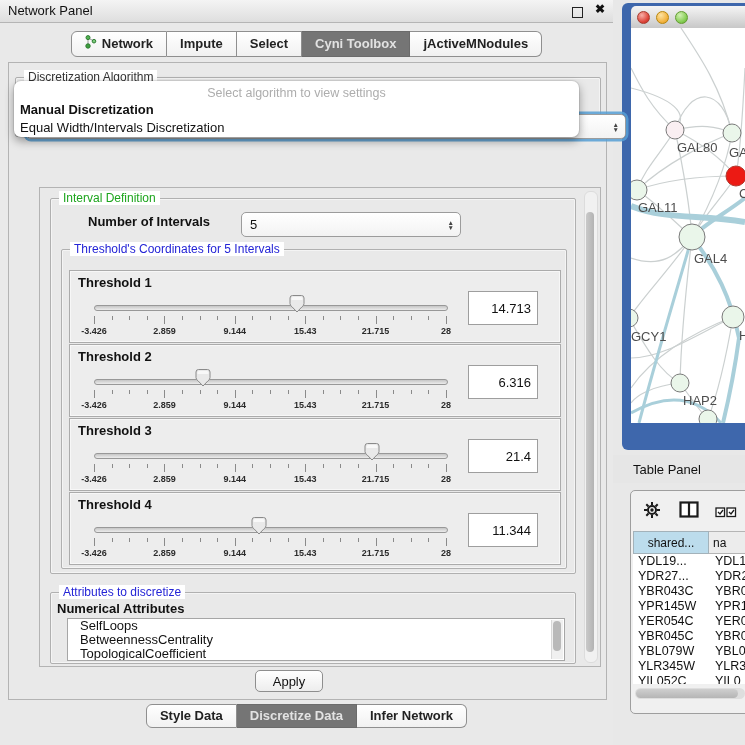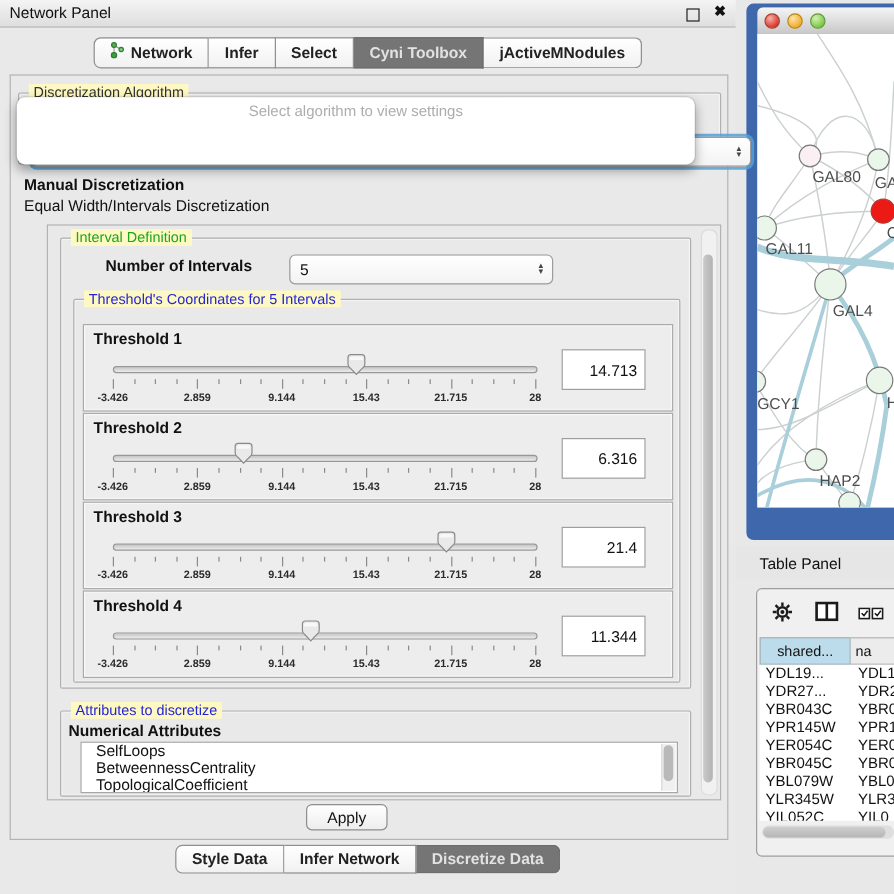--- a/index.html
+++ b/index.html
@@ -22,39 +22,39 @@
        border:1px solid #8f8f8f;border-left:none;padding:3px 13px 4px 13px;display:flex;align-items:center;gap:5px;white-space:nowrap;}
   .seg:first-child{border-left:1px solid #8f8f8f;border-radius:6px 0 0 6px;}
   .seg:last-child{border-radius:0 6px 6px 0;}
   .seg.sel{background:#757575;color:#e2e2e2;border-color:#6b6b6b;}
 
   
   #outer-box{position:absolute;left:8px;top:62px;width:597px;height:636px;
     border:1px solid #b3b3b3;background:#e9e9e9;}
 
   .group{position:absolute;border:1px solid #b0b0b0;border-radius:2px;box-shadow:inset 0 0 0 1px #f4f4f4;}
-  .gtitle{position:absolute;top:-8px;left:8px;background:#fef9c3;padding:0 4px;font-size:12px;color:#333;white-space:nowrap;}
+  .gtitle{position:absolute;top:-8px;left:8px;background:#ffffff;padding:0 4px;font-size:12px;color:#333;white-space:nowrap;}
   .gtitle.green{color:#1da51d;}
   .gtitle.blue{color:#2424d6;}
 
   .combo{position:absolute;background:linear-gradient(#ffffff,#f3f3f3);border:1px solid #9c9c9c;
     border-radius:5px;font-size:13px;color:#111;display:flex;align-items:center;padding:0 20px 0 8px;}
   .combo .arrows{position:absolute;right:6px;top:50%;transform:translateY(-50%);
     display:flex;flex-direction:column;align-items:center;color:#444;}
   .combo .arrows span{font-size:6.5px;line-height:5.5px;}
 
   
   #disc-group{left:6px;top:14px;width:584px;height:58px;}
   #algo-combo{left:10px;top:36px;width:570px;height:23px;z-index:5;
     box-shadow:0 0 0 2.5px rgba(86,159,213,.85);}
   #algo-popup{position:absolute;left:5px;top:18px;width:565px;height:56px;background:#fff;
     border-radius:7px;box-shadow:0 4px 10px rgba(0,0,0,.38),0 0 0 1px rgba(0,0,0,.08);z-index:40;}
   #algo-popup .ph{text-align:center;color:#adadad;font-size:12.5px;padding-top:5px;height:15px;}
   #algo-popup .opt{font-size:13px;color:#111;padding:1px 6px 2px 6px;line-height:15px;}
-  #algo-popup .opt.b{font-weight:bold;margin-top:44px;}
+  #algo-popup .opt.b{font-weight:bold;}
 
   #td-group{left:12px;top:74px;width:578px;height:46px;}
   #td-combo{left:8px;top:13px;width:546px;height:24px;}
 
   
   #scrollpanel{position:absolute;left:30px;top:124px;width:560px;height:478px;
     border:1px solid #b3b3b3;background:#e9e9e9;}
   .vscroll{position:absolute;right:2px;top:3px;width:12px;height:470px;background:#f1f1f1;
     border:1px solid #dcdcdc;border-radius:6px;}
   .vscroll .thumb{position:absolute;left:1px;top:20px;width:8px;height:440px;background:linear-gradient(90deg,#c9c9c9,#b3b3b3);border-radius:5px;}
@@ -134,21 +134,21 @@
         <div class="seg">
           <span><svg width="12" height="14" viewBox="0 0 12 14">
               <path d="M3 3 L3 11 M3 3 L9 6" stroke="#9a9a9a" fill="none"></path>
               <circle cx="3" cy="2.6" r="2" fill="#53b353" stroke="#2e7d32"></circle>
               <circle cx="9" cy="6.2" r="1.8" fill="#7ccc7c" stroke="#2e7d32"></circle>
               <circle cx="3" cy="11" r="2.2" fill="#3f9e3f" stroke="#2e7d32"></circle>
             </svg></span>
           <span>Network</span>
         </div>
         <div class="seg">
-          <span>Infer</span>
+          <span>Impute</span>
         </div>
         <div class="seg">
           <span>Select</span>
         </div>
         <div class="seg sel">
           <span>Cyni Toolbox</span>
         </div>
         <div class="seg">
           <span>jActiveMNodules</span>
         </div>
@@ -371,25 +371,25 @@
           </div>
       </div>
 
       <button id="apply-btn">Apply</button>
     </div>
 
     <div id="bottom-tabbar">
         <div class="seg">
           <span>Style Data</span>
         </div>
+        <div class="seg sel">
+          <span>Discretize Data</span>
+        </div>
         <div class="seg">
           <span>Infer Network</span>
-        </div>
-        <div class="seg sel">
-          <span>Discretize Data</span>
         </div>
       </div>
   </div>
 
   <div id="net-window">
     <div id="mac-bar">
       <span class="tl red"></span>
       <span class="tl yellow"></span>
       <span class="tl green"></span>
     </div>

